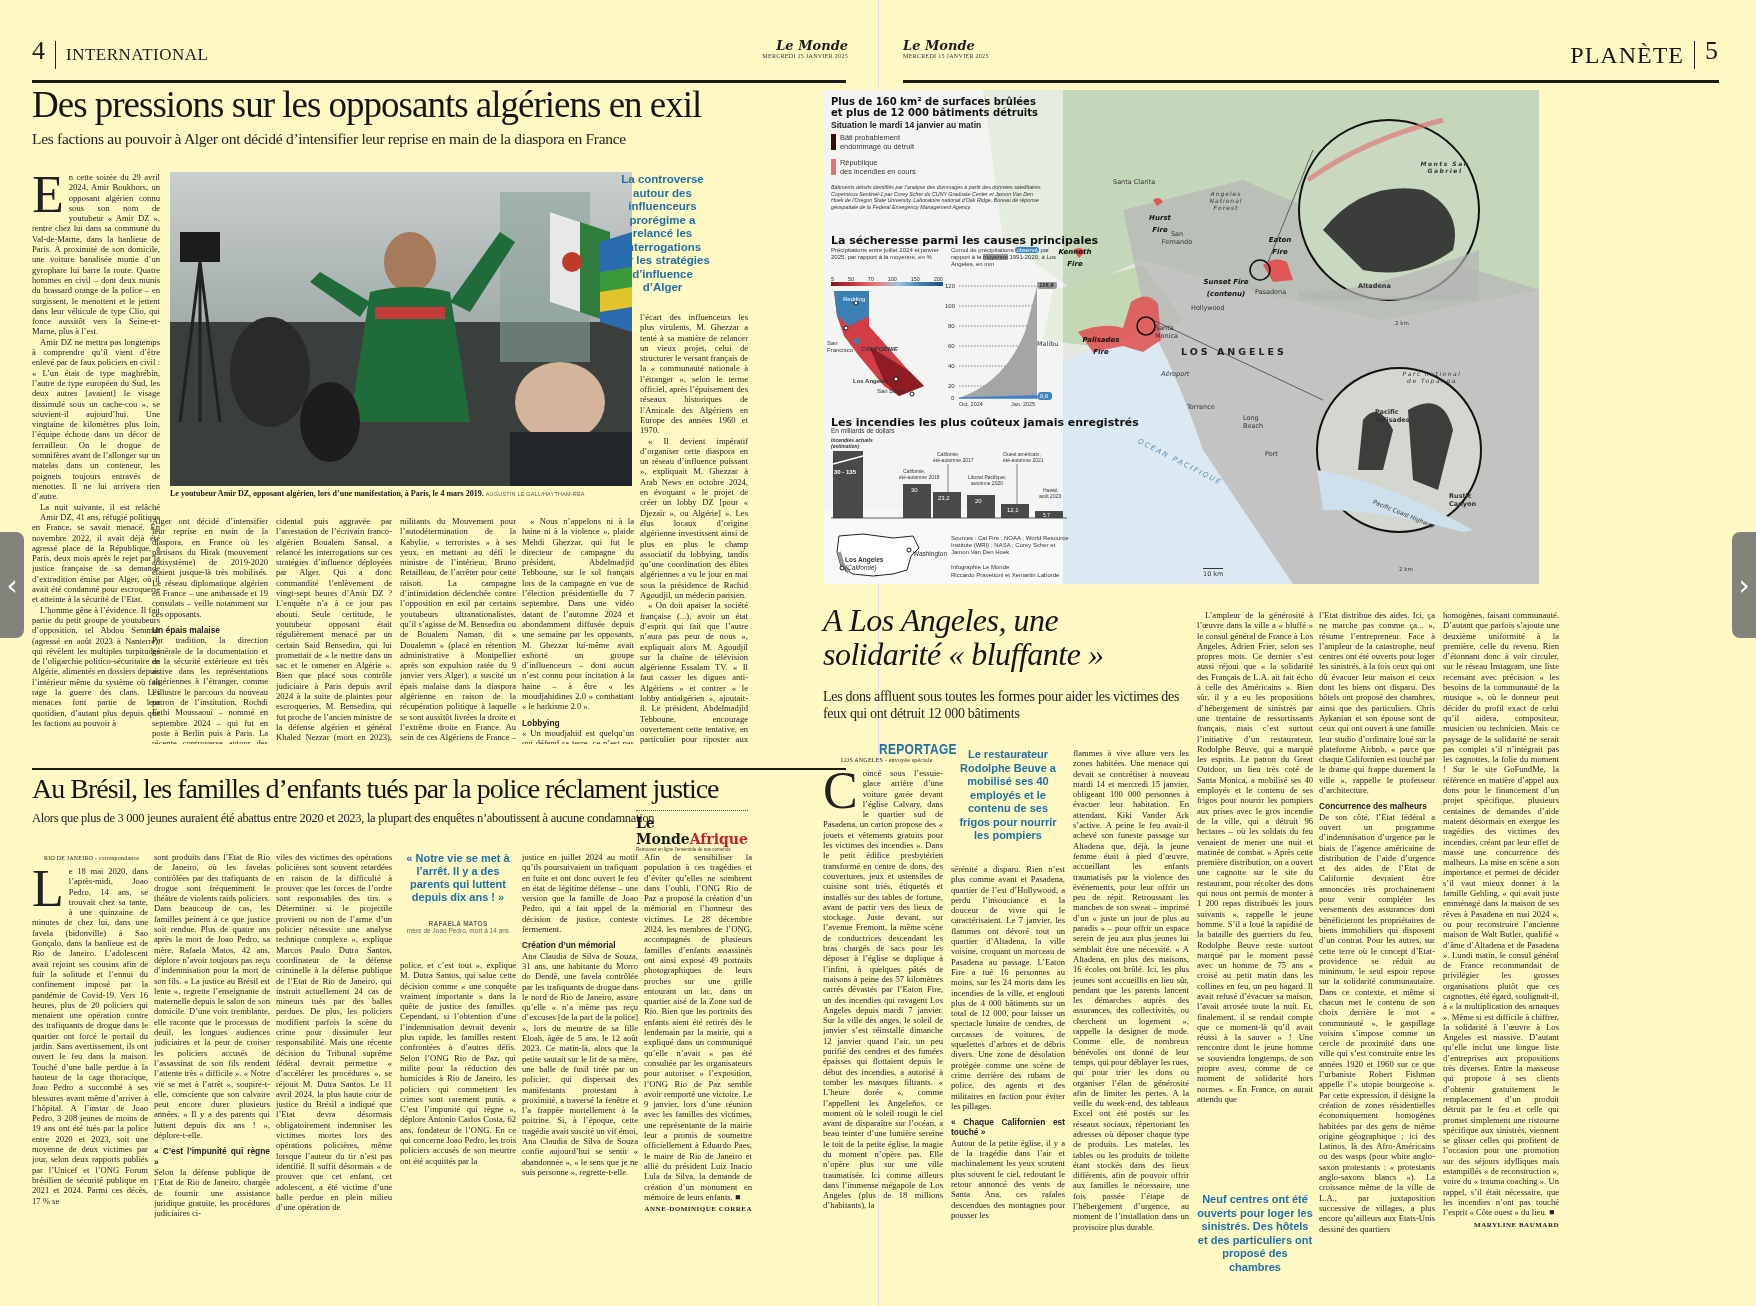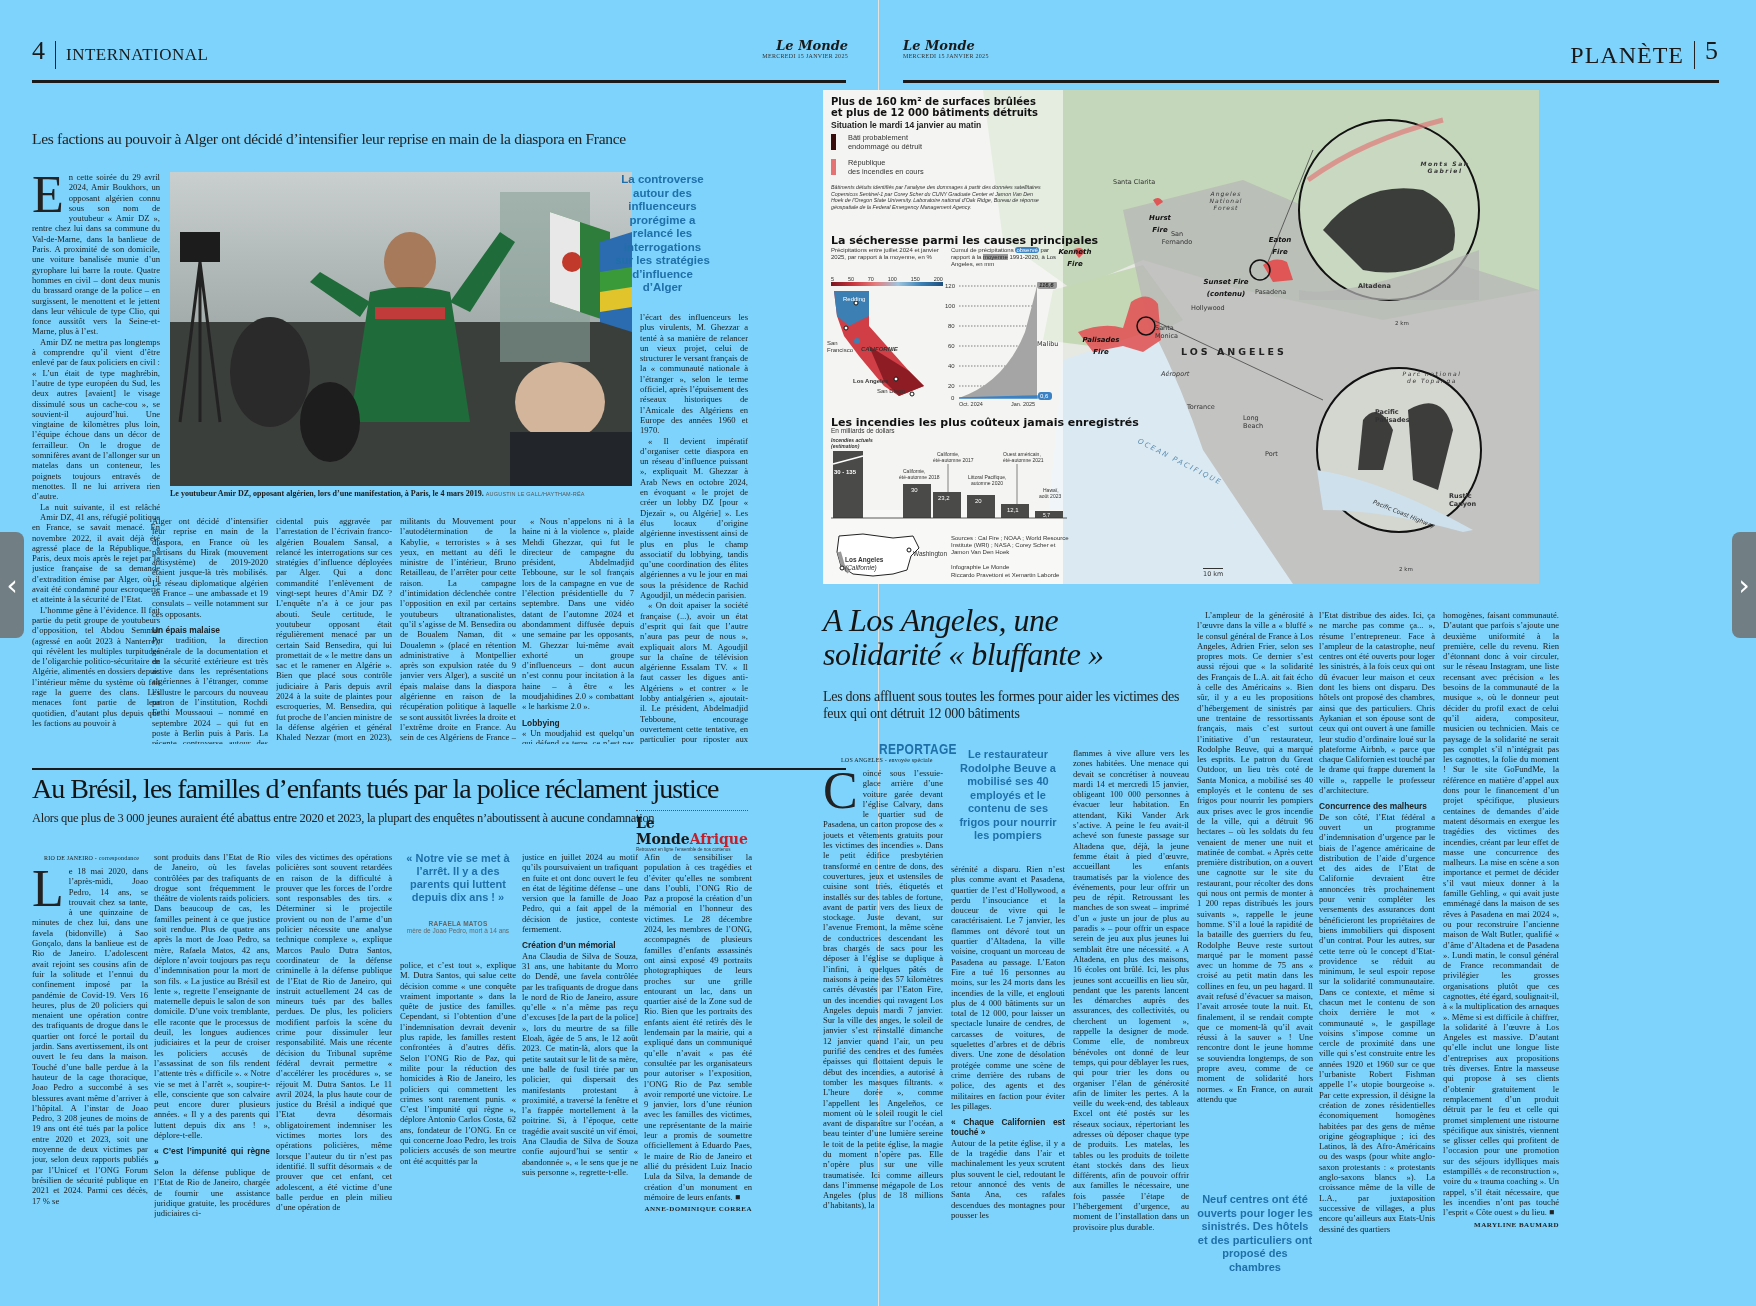--- a/index.html
+++ b/index.html
@@ -1,19 +1,19 @@
 <!DOCTYPE html>
 <html><head>
 <meta charset="utf-8">
 <style>
   * { box-sizing: border-box; margin: 0; padding: 0; }
   html, body { width: 1756px; height: 1306px; background: #2b2b2b; overflow: hidden; }
   body { position: relative; font-family: "Liberation Serif", serif; color: #1a1a1a; }
   .spread { position: absolute; left: 0; top: 0; width: 1756px; height: 1306px; background: #ffffff; }
-  .page { position: absolute; top: 0; height: 1306px; background: #7dd3fc; }
+  .page { position: absolute; top: 0; height: 1306px; background: #fef9c3; }
   .page-left { left: 0; width: 878px; }
   .page-right { left: 878px; width: 878px; border-left: 1px solid #e3e3e0; }
 
   .folio { position: absolute; top: 36px; font-family: "Liberation Serif", serif; }
   .folio-num { font-size: 26px; }
   .folio-sep { display:inline-block; width:1px; height:28px; background:#222; vertical-align:middle; margin:0 10px; }
   .folio-sec { font-size: 17px; letter-spacing: 0.5px; vertical-align: middle; }
   .masthead { position: absolute; top: 38px; text-align: right; }
   .masthead .logo { font-family: "DejaVu Serif", serif; font-weight: bold; font-size: 13px; font-style: italic; }
   .masthead .date { font-size: 6px; letter-spacing: 0.3px; color: #333; }
@@ -31,21 +31,21 @@
   .pullquote { position: absolute; font-family: "Liberation Sans", sans-serif; font-weight: bold; color: #1f6fa8; text-align: center; }
 
   .photo { position: absolute; left: 170px; top: 172px; width: 462px; height: 314px; overflow: hidden; background: #6d7a73; }
   .caption { position: absolute; left: 170px; top: 489px; width: 470px; font-size: 8px; font-weight: bold; }
   .caption .credit { font-weight: normal; font-size: 5.5px; font-family: "Liberation Sans", sans-serif; color: #555; letter-spacing: 0.2px; }
 
   .infographic { position: absolute; left: 822px; top: 90px; width: 716px; height: 494px; background: #e9ece6; overflow: hidden; }
   .map-bg { position: absolute; inset: 0; }
   .info-title { position: absolute; left: 8px; top: 6px; font-family: "DejaVu Sans", sans-serif; font-weight: bold; font-size: 10px; line-height: 11px; color: #111; }
   .info-sub { position: absolute; left: 8px; top: 30px; font-family: "Liberation Sans", sans-serif; font-size: 8.5px; font-weight: bold; color: #222; }
-  .legend-row { position: absolute; left: 8px; display: flex; align-items: flex-start; gap: 12px; font-family: "Liberation Sans", sans-serif; font-size: 7.4px; line-height: 8.5px; color: #333; }
+  .legend-row { position: absolute; left: 8px; display: flex; align-items: flex-start; gap: 4px; font-family: "Liberation Sans", sans-serif; font-size: 7.4px; line-height: 8.5px; color: #333; }
   .legend-swatch { width: 5px; height: 16px; }
   .info-note { position: absolute; left: 8px; top: 94px; width: 215px; font-family: "Liberation Sans", sans-serif; font-style: italic; font-size: 5.3px; line-height: 6.6px; color: #333; }
   .section-head { position: absolute; font-family: "DejaVu Sans", sans-serif; font-weight: bold; font-size: 11px; color: #111; }
   .small-label { position: absolute; font-family: "Liberation Sans", sans-serif; font-size: 6px; line-height: 7px; color: #333; }
   .map-label { position: absolute; font-family: "DejaVu Sans", sans-serif; font-size: 6.5px; color: #333; }
   .fire-label { position: absolute; font-family: "DejaVu Sans", sans-serif; font-weight: bold; font-style: italic; font-size: 7px; line-height: 12px; color: #111; text-align: center; }
   .city-big { position: absolute; font-family: "DejaVu Sans", sans-serif; font-weight: bold; font-size: 9.5px; letter-spacing: 3px; color: #222; }
   .ocean-label { position: absolute; font-family: "DejaVu Sans", sans-serif; font-style: italic; font-size: 7px; letter-spacing: 2px; color: #5a8db1; transform: rotate(27deg); }
 
   .nav-arrow { position: absolute; top: 532px; width: 24px; height: 106px; background: rgba(110,110,110,0.85); color: #fff; font-family: "DejaVu Sans", sans-serif; font-size: 28px; display: flex; align-items: center; justify-content: center; cursor: pointer; }
@@ -68,20 +68,21 @@
   <div class="page page-left">
     <div class="folio" style="left:32px;">
       <span class="folio-num">4</span><span class="folio-sep"></span><span class="folio-sec">INTERNATIONAL</span>
     </div>
     <div class="masthead" style="right:30px;">
       <div class="logo">Le Monde</div>
       <div class="date">MERCREDI 15 JANVIER 2025</div>
     </div>
     <div class="rule-thick" style="left:32px; top:80px; width:814px;"></div>
 
+    <div class="headline" style="left:32px; top:86px; font-size:37px; width:814px;">Des pressions sur les opposants algériens en exil</div>
     <div class="standfirst" style="left:32px; top:130px; font-size:15.5px; width:814px;">Les factions au pouvoir à Alger ont décidé d’intensifier leur reprise en main de la diaspora en France</div>
 
     <div class="col" style="left:32px; top:172px; width:128px; height:340px;">
       <p class="first"><span class="dropcap">E</span><span>n cette soirée du 29 avril 2024, Amir Boukhors, un opposant algérien connu sous son nom de youtubeur « Amir DZ », rentre chez lui dans sa commune du Val-de-Marne, dans la banlieue de Paris. A proximité de son domicile, une voiture banalisée munie d’un gyrophare lui barre la route. Quatre hommes en civil – dont deux munis du brassard orange de la police – en surgissent, le menottent et le jettent dans leur véhicule de type Clio, qui fonce aussitôt vers la Seine-et-Marne, plus à l’est.</span></p>
       <p>Amir DZ ne mettra pas longtemps à comprendre qu’il vient d’être enlevé par de faux policiers en civil : « L’un était de type maghrébin, l’autre de type européen du Sud, les deux autres [avaient] le visage dissimulé sous un cache-cou », se souvient-il aujourd’hui. Une vingtaine de kilomètres plus loin, l’équipe échoue dans un décor de ferrailleur. On le drogue de somnifères avant de l’allonger sur un matelas dans un conteneur, les poignets toujours entravés de menottes. Il ne lui arrivera rien d’autre.</p>
       <p>La nuit suivante, il est relâché dans une forêt voisine d’où il regagne son domicile. Il y dépose aussitôt plainte pour enlèvement et séquestration. « Ils ont voulu me faire peur et récupérer mon téléphone », dit-il. A l’en croire, ses ravisseurs étaient des professionnels au service de mystérieux commanditaires.</p>
     </div>
     <div class="col" style="left:32px; top:512px; width:128px; height:232px;">
       <p>Amir DZ, 41 ans, réfugié politique en France, se savait menacé. En novembre 2022, il avait déjà été agressé place de la République, à Paris, deux mois après le rejet par la justice française de sa demande d’extradition émise par Alger, où il avait été condamné pour escroquerie et atteinte à la sécurité de l’Etat.</p>
       <p>L’homme gêne à l’évidence. Il fait partie du petit groupe de youtubeurs d’opposition, tel Abdou Semmar (agressé en août 2023 à Nanterre), qui révèlent les multiples turpitudes de l’oligarchie politico-sécuritaire en Algérie, alimentés en dossiers depuis l’intérieur même du système où fait rage la guerre des clans. Les menaces font partie de leur quotidien, d’autant plus depuis que les factions au pouvoir à</p>

